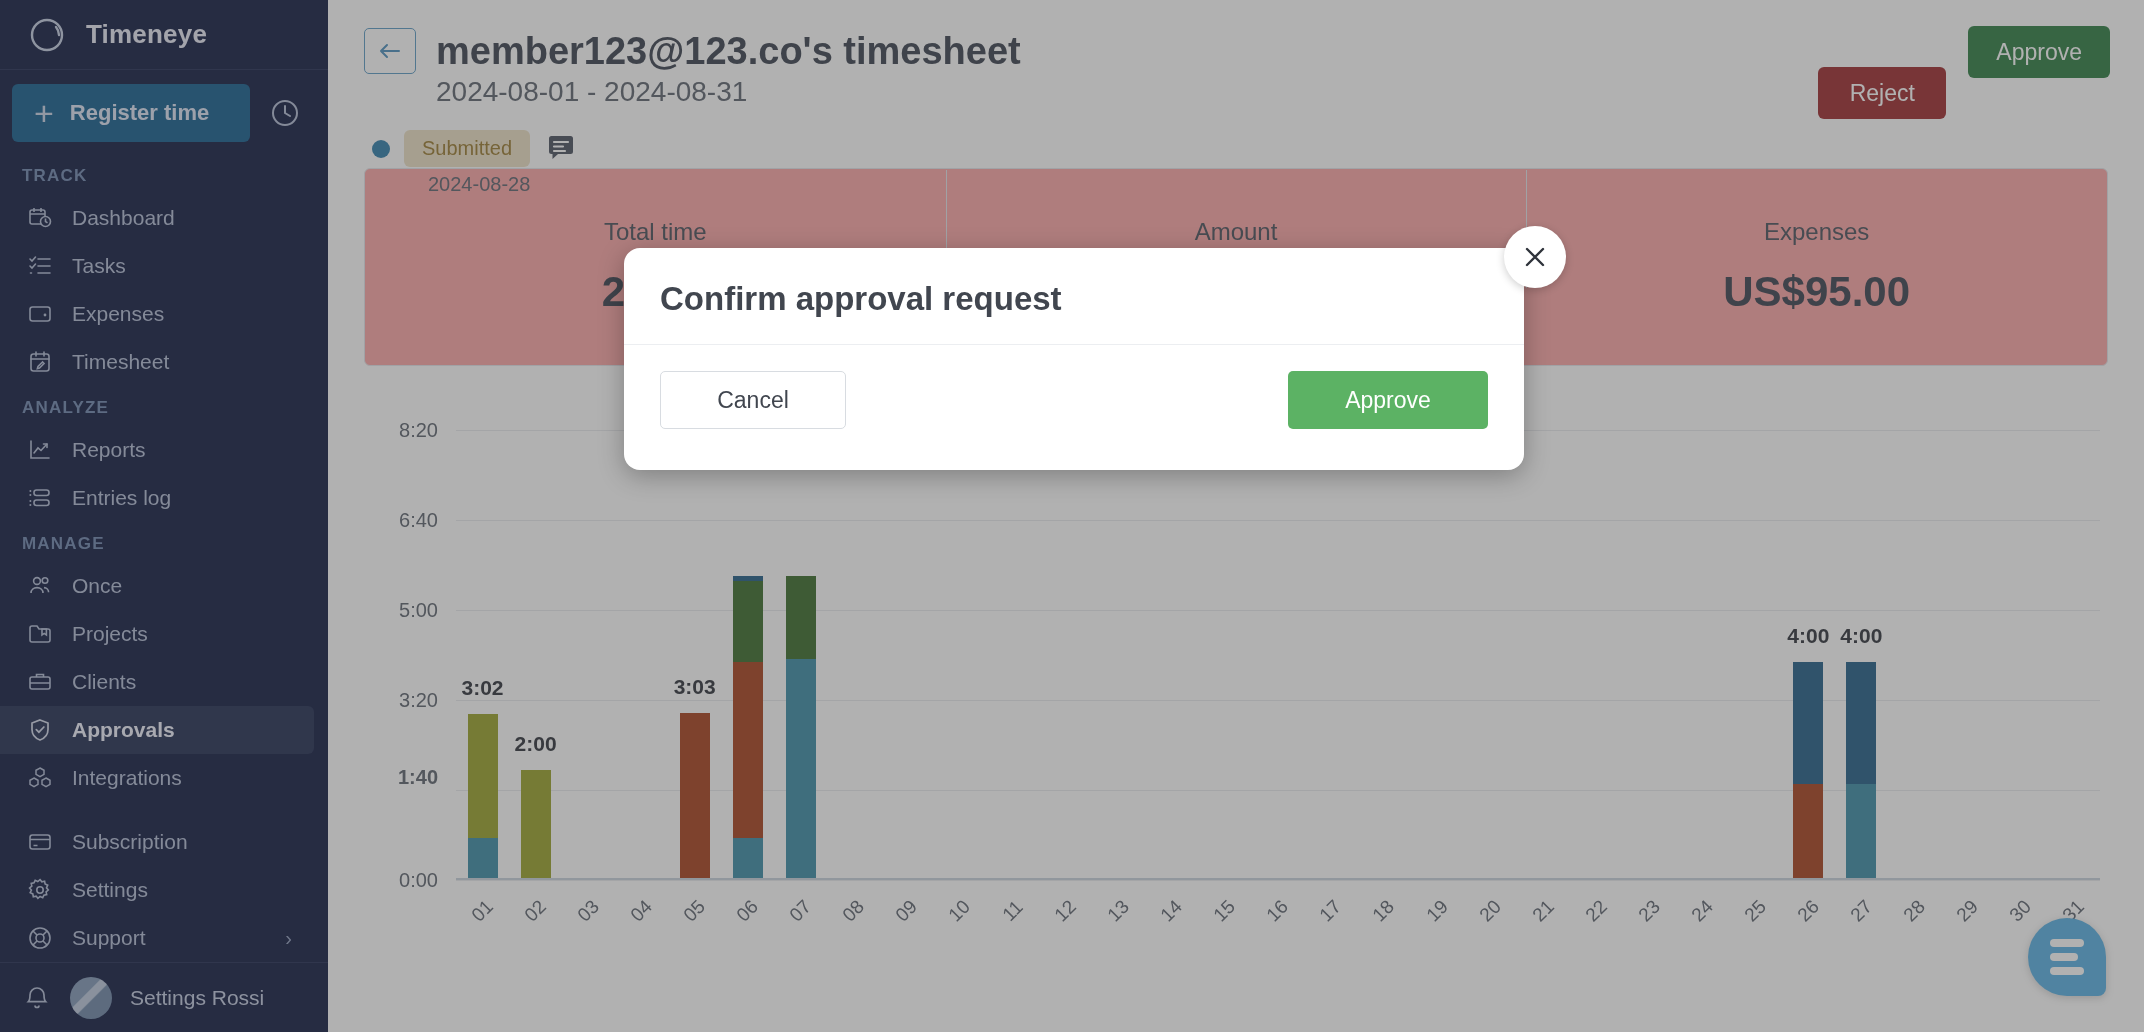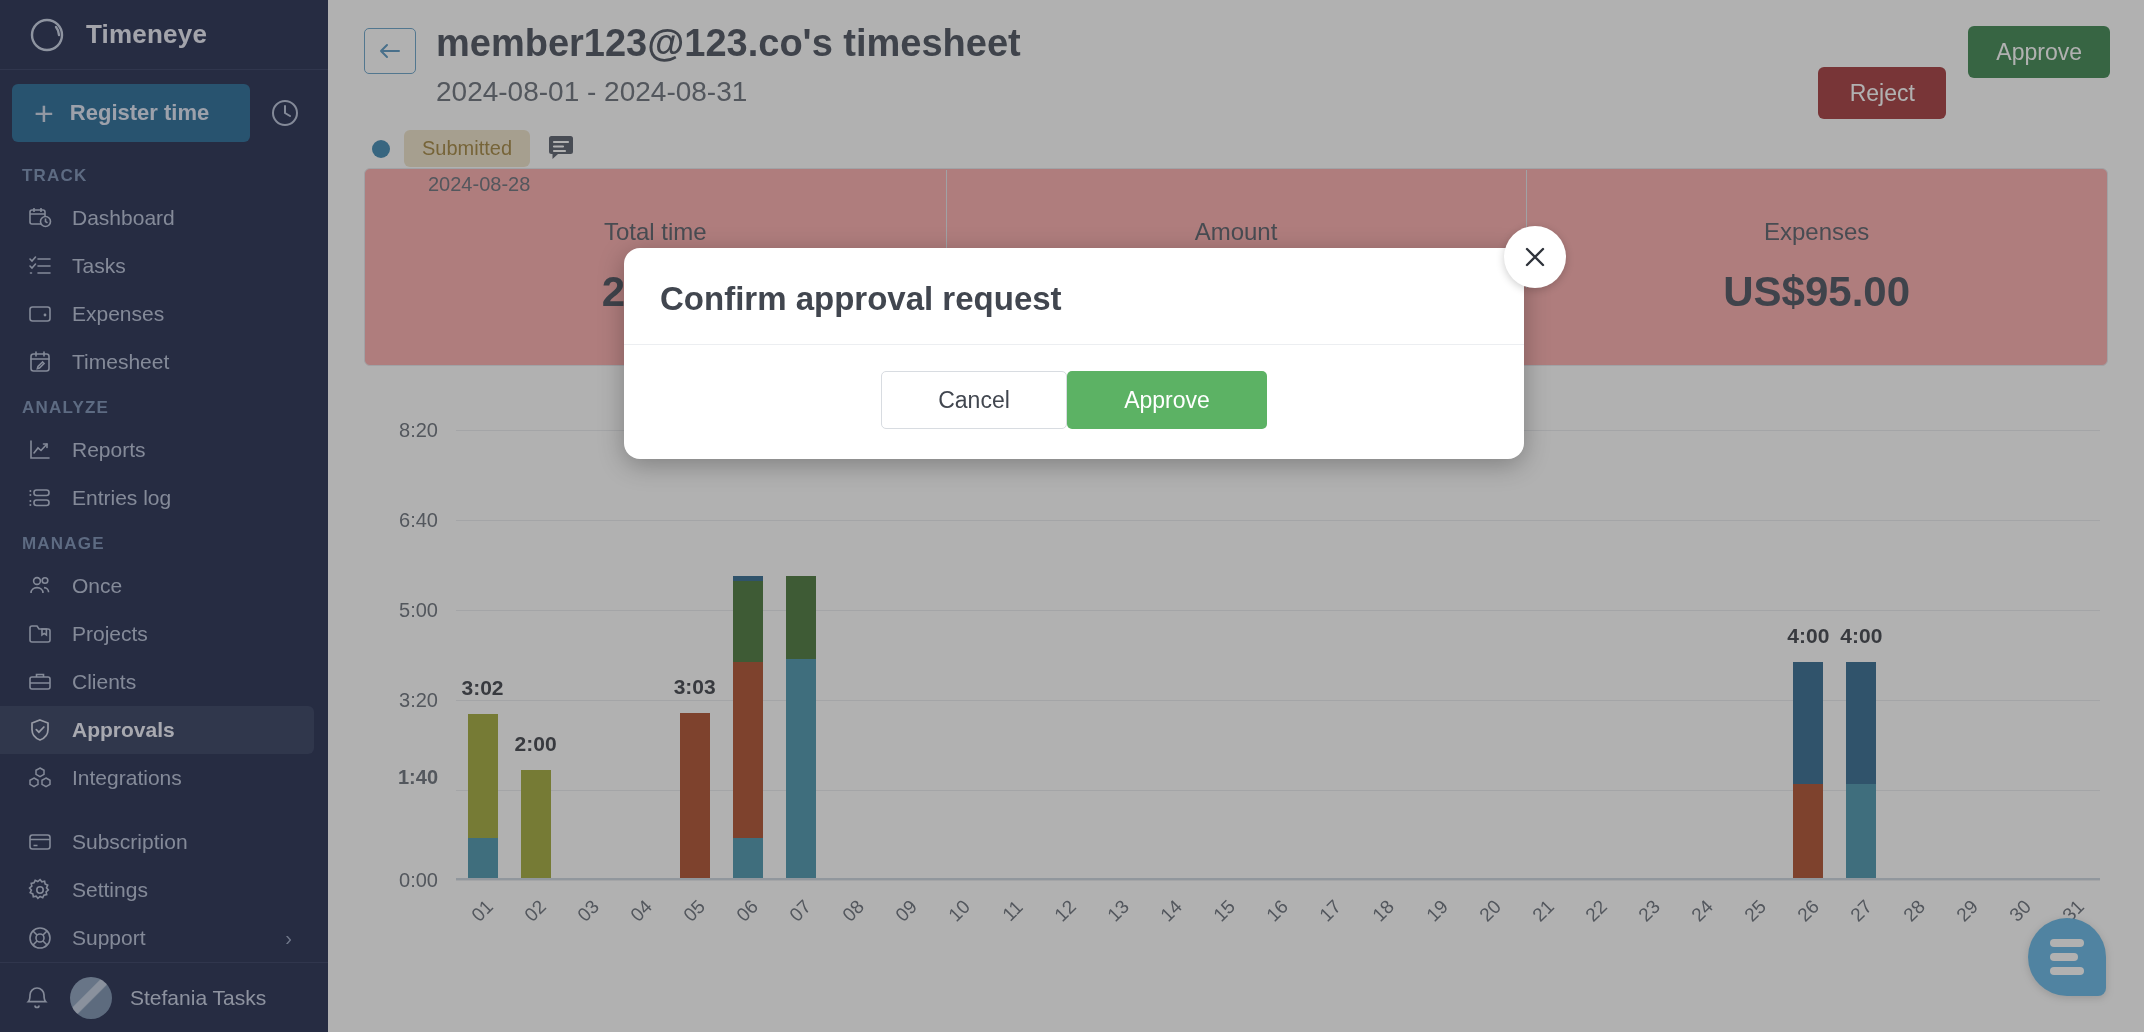--- a/index.html
+++ b/index.html
@@ -63,21 +63,21 @@
   .avatar {
     width: 42px; height: 42px; border-radius: 50%; flex-shrink: 0;
     background: linear-gradient(135deg,#8fa3b8 0%,#8fa3b8 38%, #c3ced9 40%, #c3ced9 52%, #7e94ab 54%, #7e94ab 100%);
   }
   .user-name { color: #c7cfdc; font-size: 21px; white-space: nowrap; }
 
   
   .main { position: relative; flex: 1; height: 1032px; background: #ffffff; overflow: hidden; }
 
   .topbar { position: relative; padding: 22px 34px 0 36px; height: 150px; }
-  .title-row { display: flex; align-items: flex-start; gap: 20px; }
+  .title-row { display: flex; align-items: flex-end; gap: 20px; }
   .back-btn {
     width: 52px; height: 46px; border: 1px solid #5c9bc4; border-radius: 5px;
     background: #fff; display: flex; align-items: center; justify-content: center;
     cursor: pointer; flex-shrink: 0; margin-top: 6px;
   }
   .page-title { font-size: 38px; font-weight: bold; color: #3c4350; line-height: 1.15; }
   .page-subtitle { font-size: 28px; color: #5d646f; margin-top: 2px; margin-left: 72px; }
 
   .status-row { display: flex; align-items: center; gap: 14px; margin-top: 22px; margin-left: 8px; }
   .status-dot { width: 18px; height: 18px; border-radius: 50%; background: #2f7fab; }
@@ -161,21 +161,21 @@
   .modal-head { padding: 32px 36px 26px 36px; border-bottom: 1px solid #eceef1; }
   .modal-title { font-size: 33px; font-weight: bold; color: #41464f; }
   .modal-body { padding: 30px 36px 36px 36px; border-bottom: 1px solid #eceef1; }
   .modal-text { font-size: 22px; color: #4b515b; line-height: 1.5; }
   .note-label { font-size: 22px; color: #4b515b; margin-top: 36px; margin-bottom: 14px; }
   .note-input {
     width: 100%; height: 78px; border: 1px solid #cfd4da; border-radius: 5px;
     padding: 12px 14px; font-size: 21px; font-family: "Liberation Sans", sans-serif;
     color: #3c4350; outline: none; resize: none;
   }
-  .modal-foot { padding: 26px 36px 30px 36px; display: flex; justify-content: center; align-items: center; }
+  .modal-foot { padding: 26px 36px 41px 36px; display: flex; justify-content: space-between; align-items: center; }
   .btn-cancel {
     min-width: 186px; height: 58px; background: #fff; border: 1px solid #d8dce1;
     border-radius: 5px; font-size: 23px; color: #41464f; cursor: pointer;
     font-family: "Liberation Sans", sans-serif;
   }
   .btn-approve-modal {
     min-width: 200px; height: 58px; background: #5cb264; border: none;
     border-radius: 5px; font-size: 23px; color: #fff; cursor: pointer;
     font-family: "Liberation Sans", sans-serif;
   }
@@ -366,21 +366,21 @@
     <div class="sidebar-spacer"></div>
 
     <div class="sidebar-footer">
       <span class="bell">
         <svg width="30" height="30" viewBox="0 0 30 30" fill="none" stroke="#b9c2d2" stroke-width="1.7">
           <path d="M8 12a7 7 0 0114 0c0 5 1.6 6.6 1.6 6.6H6.4S8 17 8 12z"></path>
             <path d="M13 22.5a2 2 0 004 0"></path>
         </svg>
       </span>
       <span class="avatar"></span>
-      <span class="user-name">Stefania Tasks</span>
+      <span class="user-name">Settings Rossi</span>
     </div>
   </aside>
 
   <main class="main">
 
     <div class="topbar">
       <div class="title-row">
         <div class="back-btn">
           <svg width="26" height="20" viewBox="0 0 26 20" fill="none" stroke="#4d90bd" stroke-width="2" stroke-linecap="round" stroke-linejoin="round">
             <path d="M22 10H4M10 4L4 10l6 6"></path>

